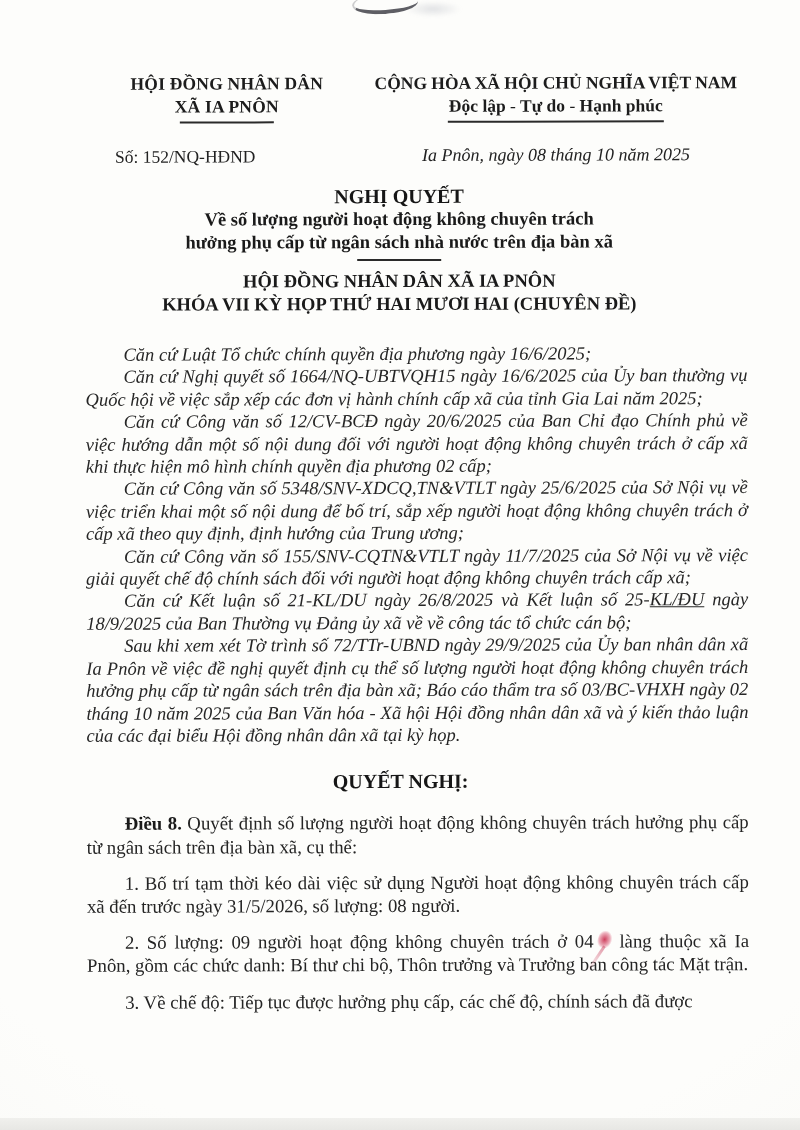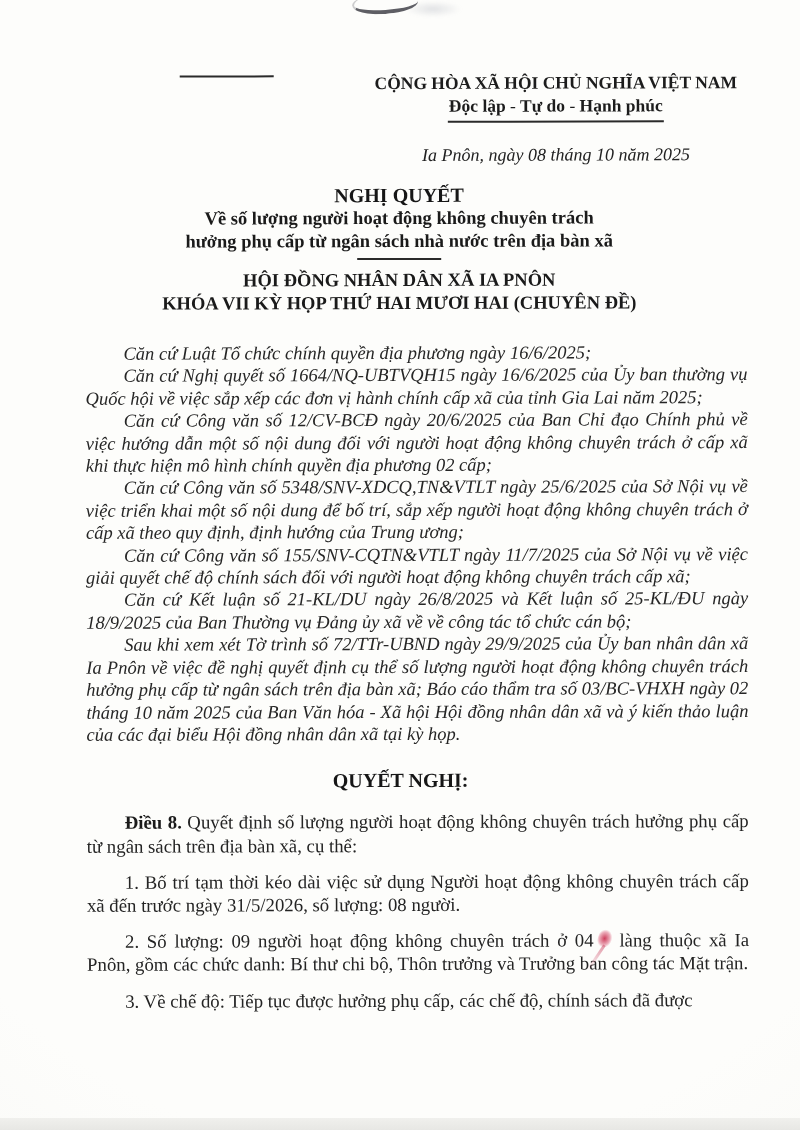--- a/index.html
+++ b/index.html
@@ -60,21 +60,21 @@
   .subject  { font-weight:bold; font-size:18.5px; line-height:23px; color:#1a1a1a; }
   .title-sep { width:84px; height:2px; background:#2a2a2a; margin:5px auto 9px; }
   .council  { font-weight:bold; font-size:18.5px; line-height:23px; color:#1a1a1a; }
 
   
   .preamble { margin:27px 52px 0 86px; }
   .pre {
     margin:0; font-style:italic; font-size:18.5px; line-height:22.4px;
     text-align:justify; text-indent:38px; color:#262626;
   }
-  .u { }
+  .u { text-decoration:underline; }
 
   
   .resolve-heading {
     margin-top:24px; text-align:center; font-weight:bold; font-size:20px; color:#161616;
   }
   .articles { margin:18px 52px 0 86px; }
   .art {
     margin:0 0 13px 0; font-size:18.8px; line-height:23.2px;
     text-align:justify; text-indent:38px; color:#242424;
   }
@@ -84,21 +84,24 @@
 <body>
 
 <div class="page">
   <div class="top-mark"></div>
   <div class="top-smudge"></div>
 
   <div class="content">
 
     <div class="header">
       <div class="header-left">
+        <div class="h-bold">HỘI ĐỒNG NHÂN DÂN</div>
+        <div class="h-bold">XÃ IA PNÔN</div>
         <div class="rule rule-left"></div>
+        <div class="doc-number">Số:  152/NQ-HĐND</div>
       </div>
       <div class="header-right">
         <div class="h-bold-lg">CỘNG HÒA XÃ HỘI CHỦ NGHĨA VIỆT NAM</div>
         <div class="h-bold-lg">Độc lập - Tự do - Hạnh phúc</div>
         <div class="rule rule-right"></div>
         <div class="dateline">Ia Pnôn, ngày 08 tháng 10 năm 2025</div>
       </div>
     </div>
 
     <div class="title-block">

